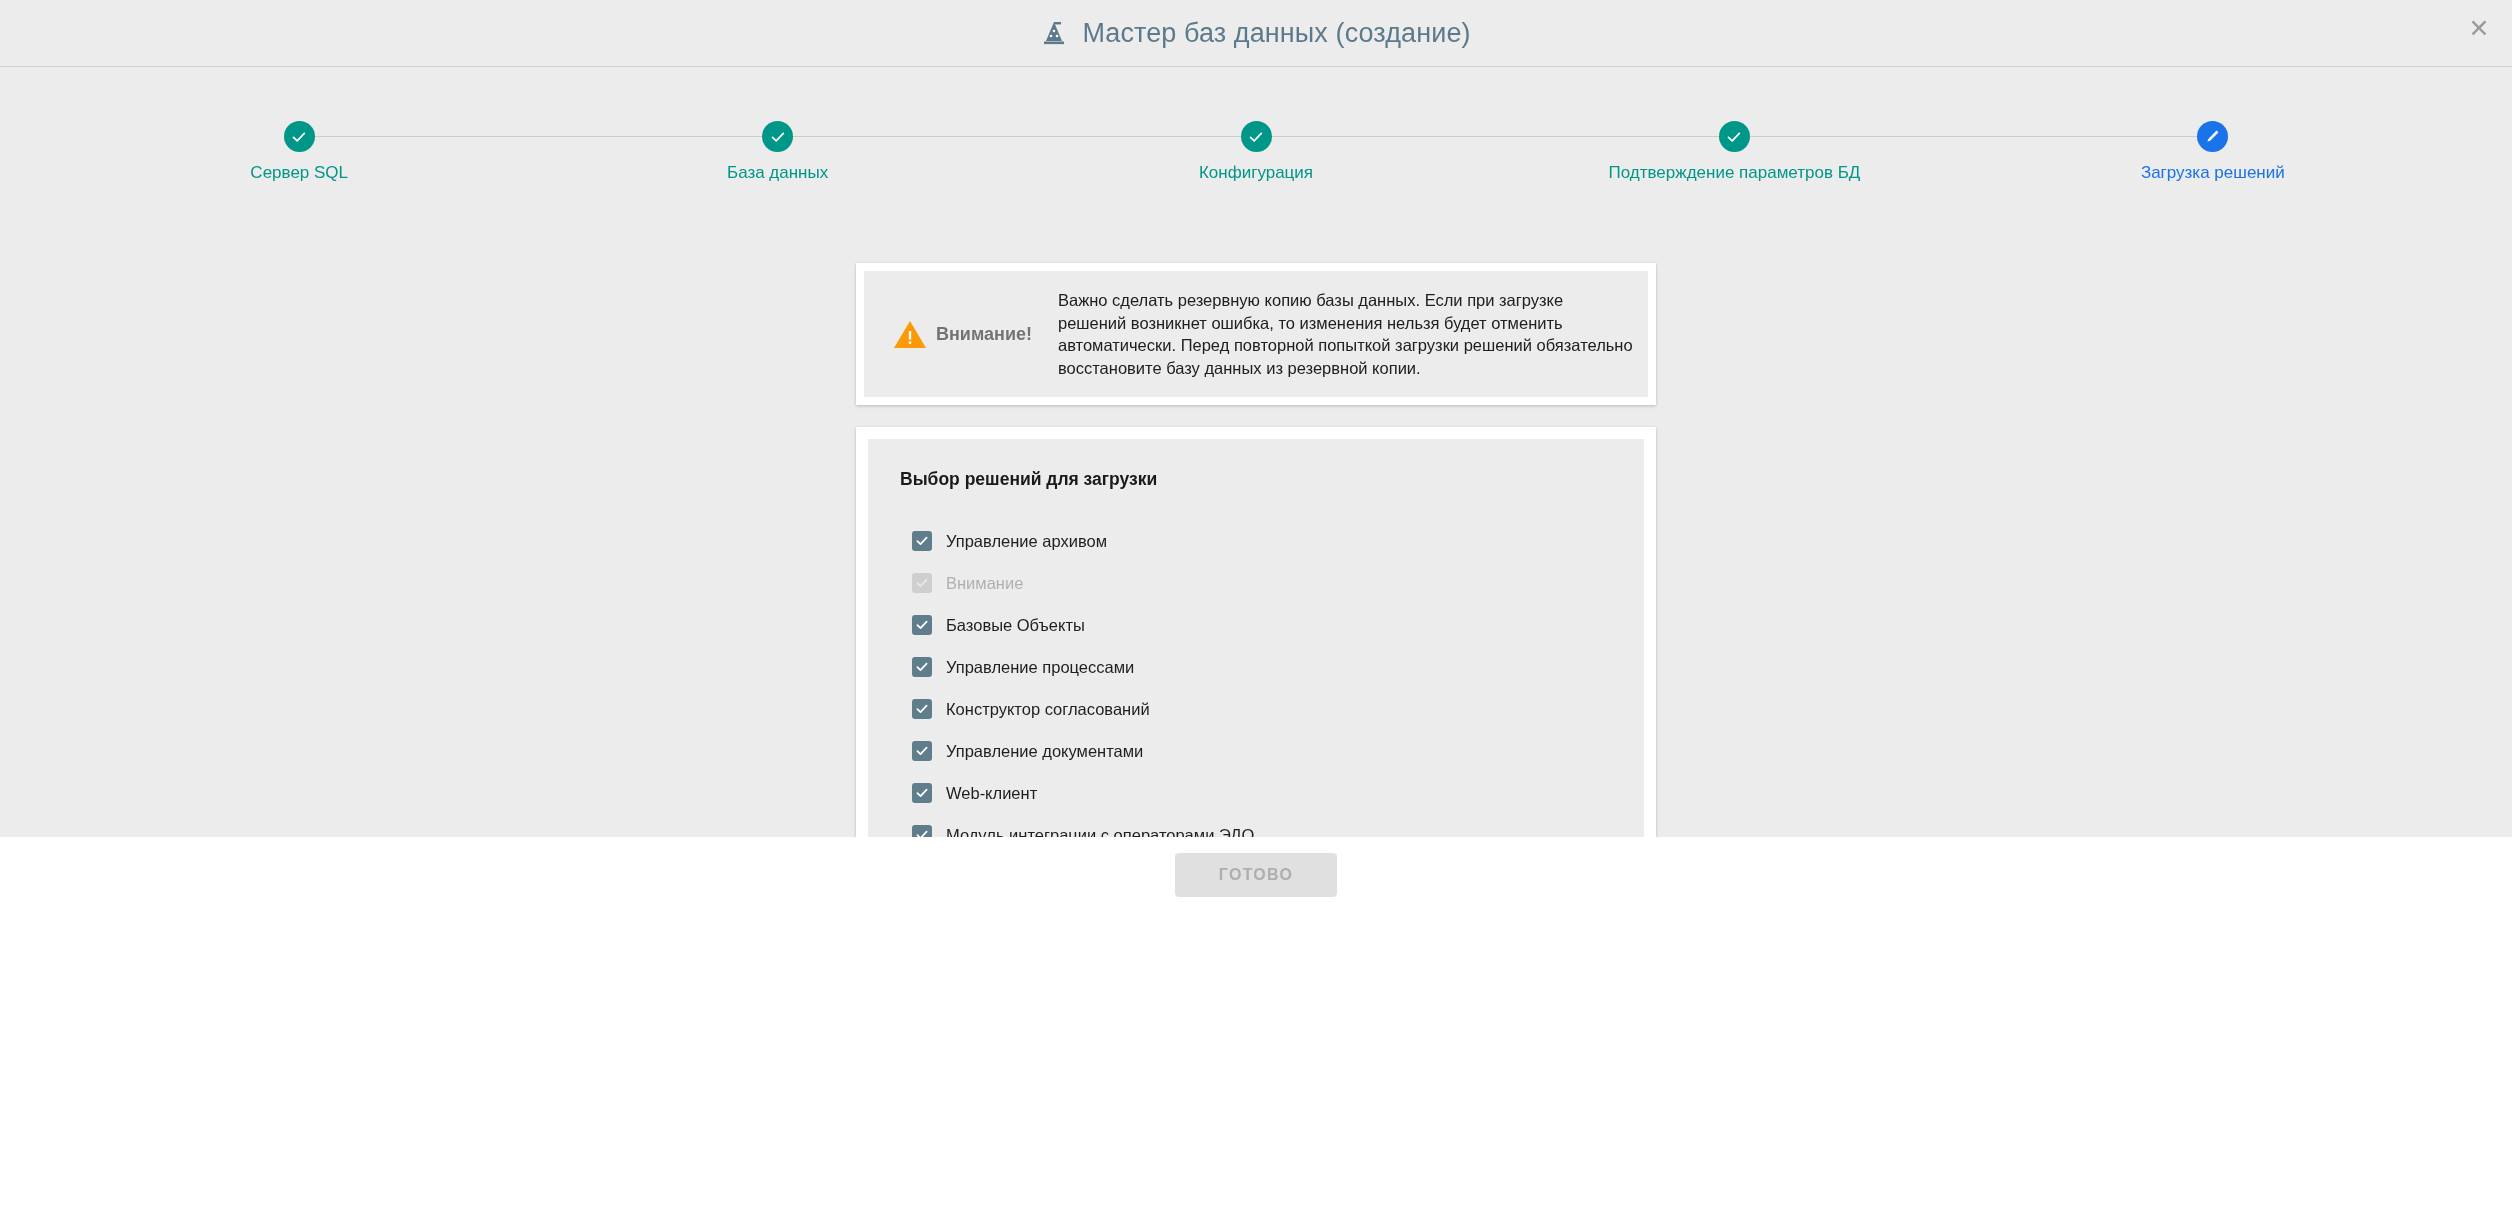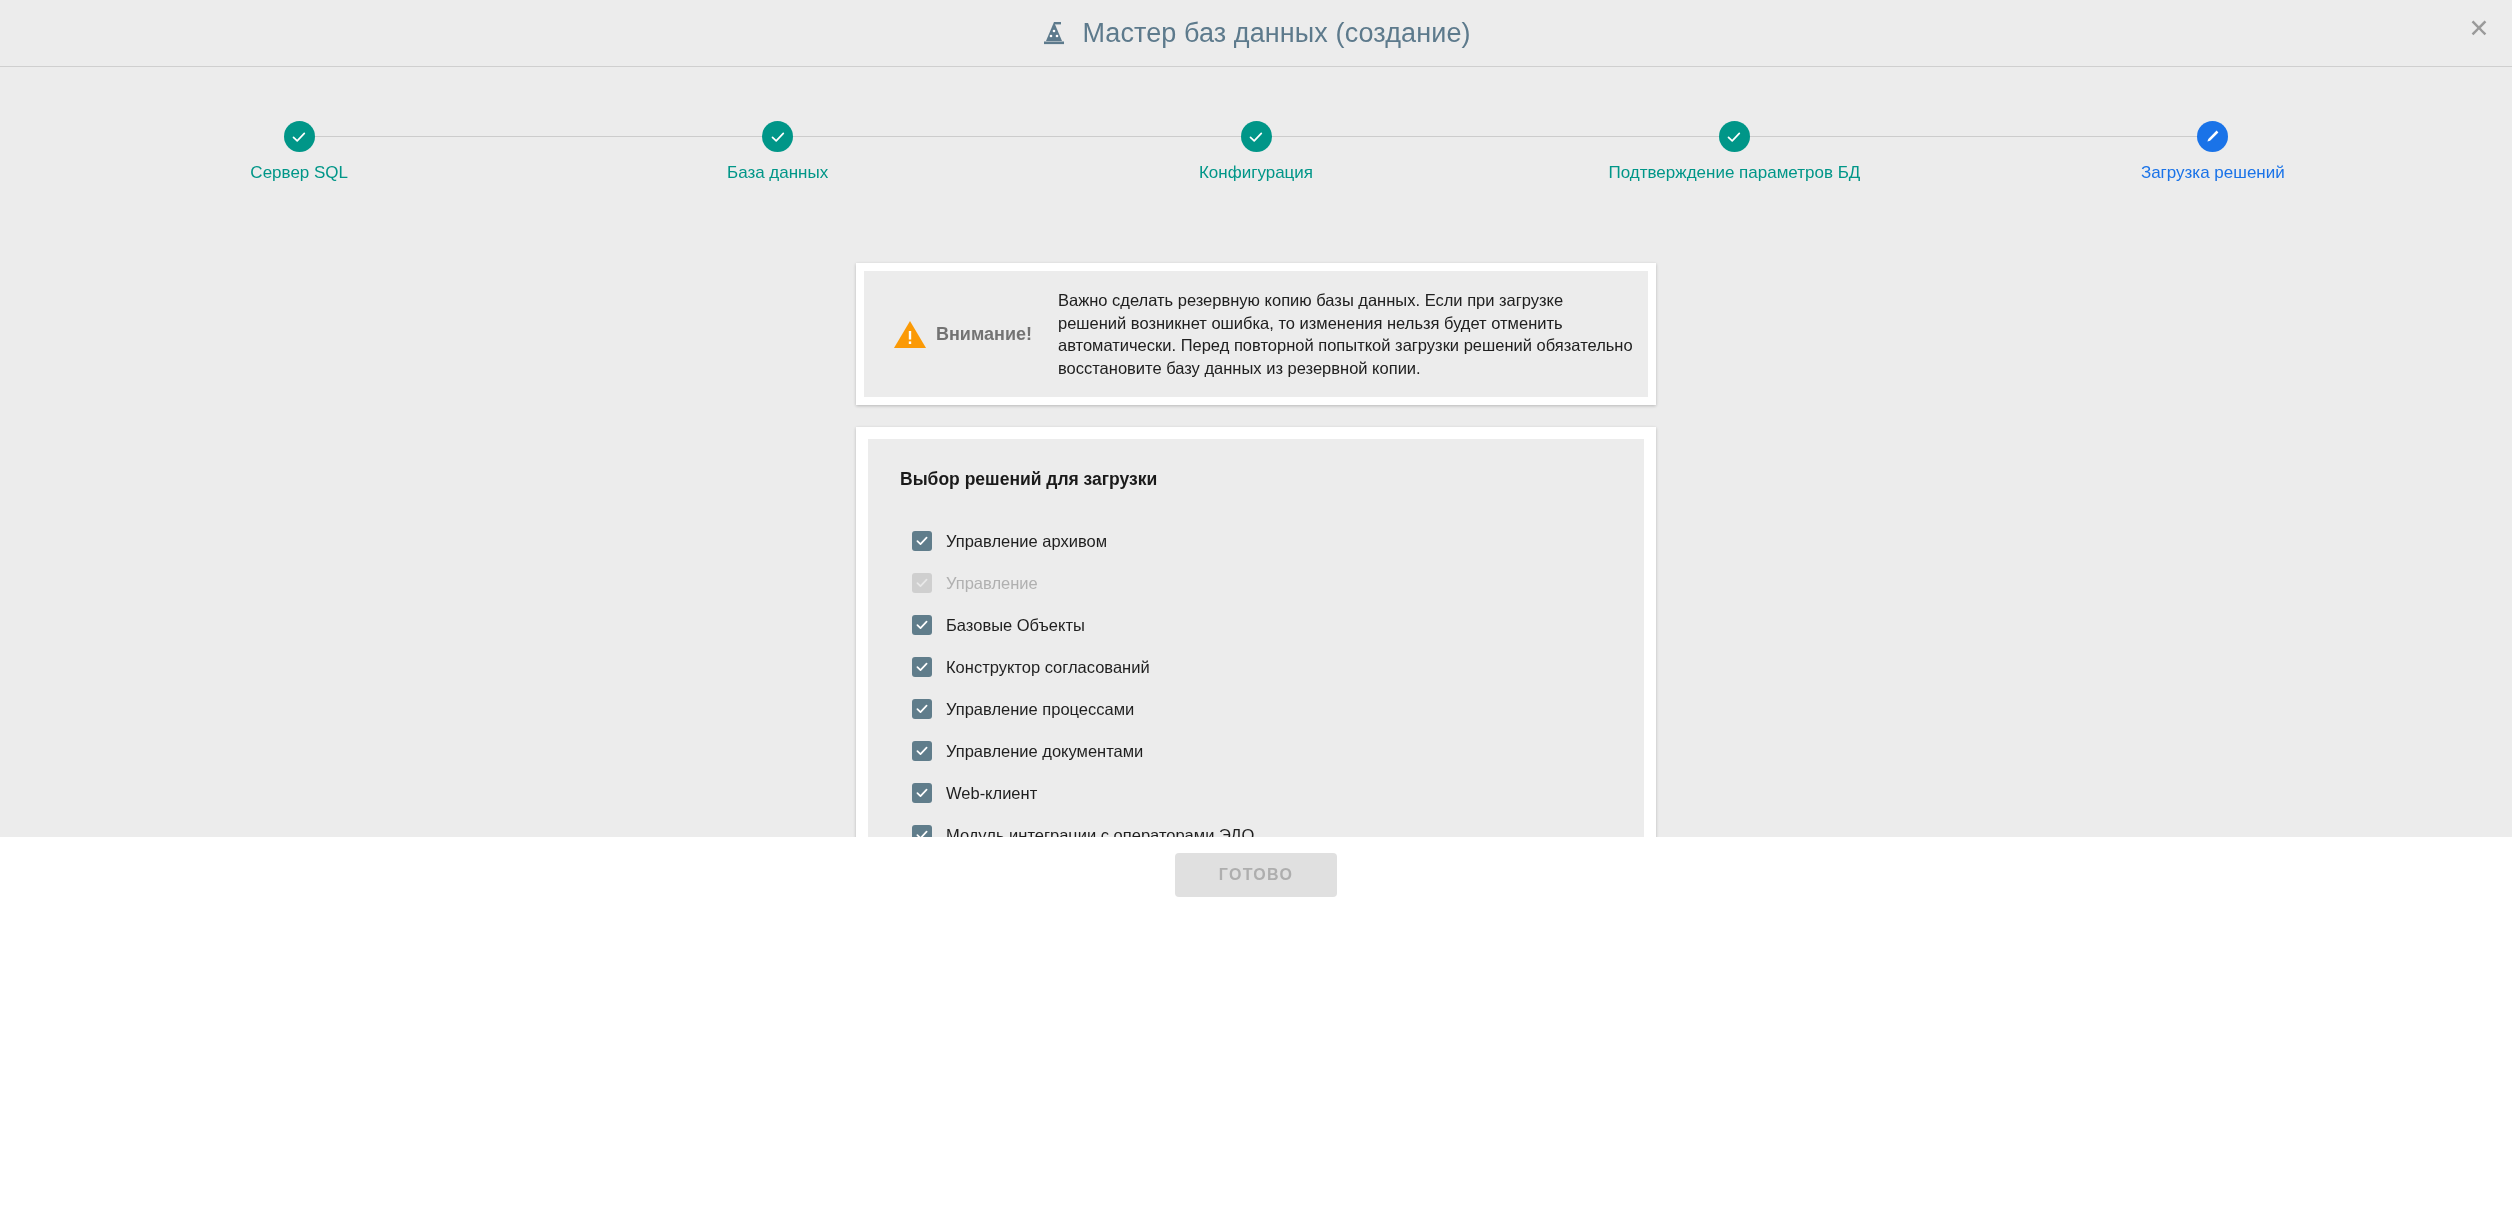--- a/index.html
+++ b/index.html
@@ -387,48 +387,48 @@
               </span>
               <span class="opt-label">Управление архивом</span>
             </div>
 
             <div class="opt-row disabled">
               <span class="cbox disabled">
                 <svg width="14" height="14" viewBox="0 0 14 14" xmlns="http://www.w3.org/2000/svg">
                   <path d="M2.4 7.2 L5.5 10.2 L11.6 3.7" fill="none" stroke="#e8e8e8" stroke-width="1.7" stroke-linecap="round" stroke-linejoin="round"></path>
                 </svg>
               </span>
-              <span class="opt-label">Управление</span>
+              <span class="opt-label">Внимание</span>
             </div>
 
             <div class="opt-row">
               <span class="cbox">
                 <svg width="14" height="14" viewBox="0 0 14 14" xmlns="http://www.w3.org/2000/svg">
                   <path d="M2.4 7.2 L5.5 10.2 L11.6 3.7" fill="none" stroke="#ffffff" stroke-width="1.7" stroke-linecap="round" stroke-linejoin="round"></path>
                 </svg>
               </span>
               <span class="opt-label">Базовые Объекты</span>
             </div>
 
             <div class="opt-row">
               <span class="cbox">
                 <svg width="14" height="14" viewBox="0 0 14 14" xmlns="http://www.w3.org/2000/svg">
                   <path d="M2.4 7.2 L5.5 10.2 L11.6 3.7" fill="none" stroke="#ffffff" stroke-width="1.7" stroke-linecap="round" stroke-linejoin="round"></path>
                 </svg>
               </span>
+              <span class="opt-label">Управление процессами</span>
+            </div>
+
+            <div class="opt-row">
+              <span class="cbox">
+                <svg width="14" height="14" viewBox="0 0 14 14" xmlns="http://www.w3.org/2000/svg">
+                  <path d="M2.4 7.2 L5.5 10.2 L11.6 3.7" fill="none" stroke="#ffffff" stroke-width="1.7" stroke-linecap="round" stroke-linejoin="round"></path>
+                </svg>
+              </span>
               <span class="opt-label">Конструктор согласований</span>
-            </div>
-
-            <div class="opt-row">
-              <span class="cbox">
-                <svg width="14" height="14" viewBox="0 0 14 14" xmlns="http://www.w3.org/2000/svg">
-                  <path d="M2.4 7.2 L5.5 10.2 L11.6 3.7" fill="none" stroke="#ffffff" stroke-width="1.7" stroke-linecap="round" stroke-linejoin="round"></path>
-                </svg>
-              </span>
-              <span class="opt-label">Управление процессами</span>
             </div>
 
 
             <div class="opt-row">
               <span class="cbox">
                 <svg width="14" height="14" viewBox="0 0 14 14" xmlns="http://www.w3.org/2000/svg">
                   <path d="M2.4 7.2 L5.5 10.2 L11.6 3.7" fill="none" stroke="#ffffff" stroke-width="1.7" stroke-linecap="round" stroke-linejoin="round"></path>
                 </svg>
               </span>
               <span class="opt-label">Управление документами</span>

